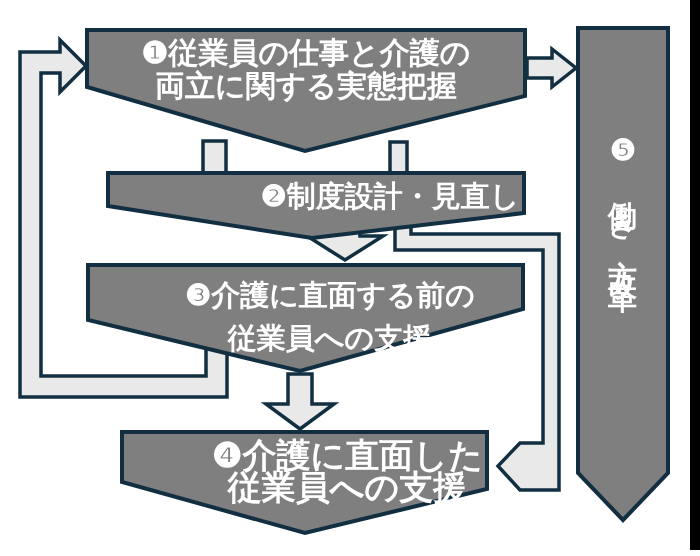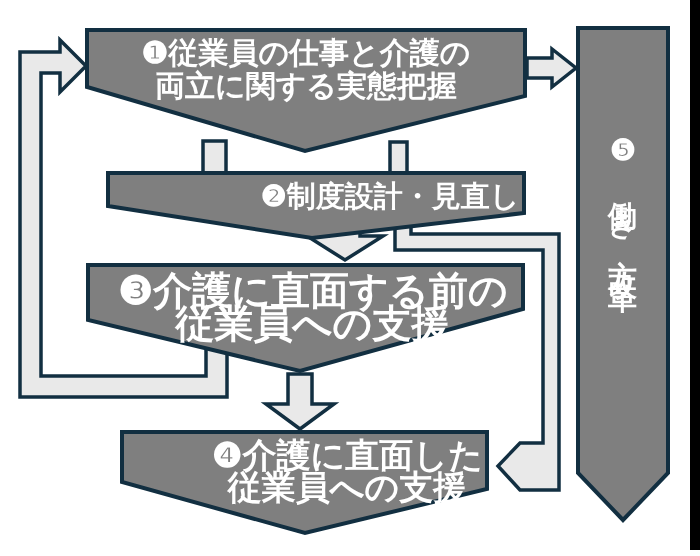--- a/index.html
+++ b/index.html
@@ -14,21 +14,21 @@
   }
   #stage svg{position:absolute;left:0;top:0;}
   .shape{fill:var(--box_fill);stroke:var(--outline);stroke-width:4;stroke-linejoin:miter;}
   .conn{fill:var(--arrow_fill);stroke:var(--outline);stroke-width:3.5;stroke-linejoin:miter;}
   .lbl{
     position:absolute;color:var(--label_text);font-weight:bold;
     text-align:center;white-space:pre-line;pointer-events:none;
   }
   .lbl-1{left:87px;top:36px;width:438px;font-size:30px;line-height:33px;}
   .lbl-2{left:180px;top:180px;width:420px;font-size:29px;line-height:32px;}
-  .lbl-3{left:78px;top:274px;width:470px;font-size:39px;line-height:33px;}
+  .lbl-3{left:95px;top:274px;width:470px;font-size:29px;line-height:43px;}
   .lbl-4{left:160px;top:439px;width:375px;font-size:34px;line-height:32px;}
   .lbl-5{
     left:578px;top:133px;width:90px;height:280px;
     display:flex;justify-content:center;align-items:flex-start;
     font-size:29px;
   }
   .lbl-5 span{
     writing-mode:vertical-rl;text-orientation:upright;
     letter-spacing:12px;line-height:90px;
   }

